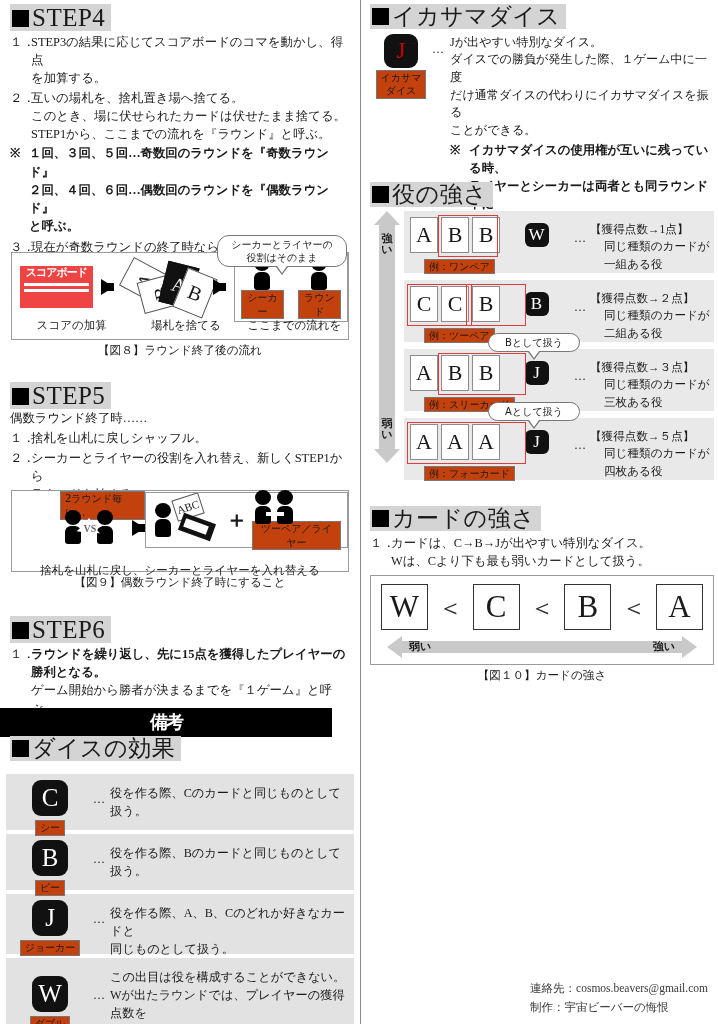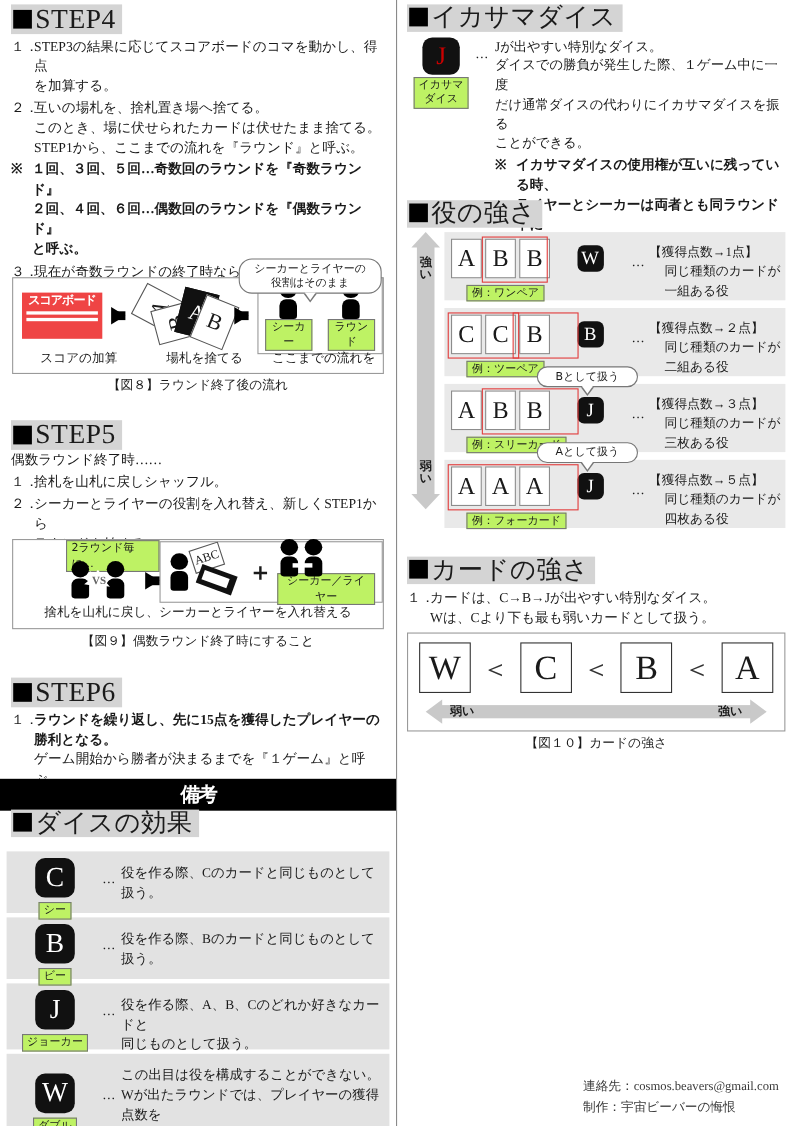--- a/index.html
+++ b/index.html
@@ -42,21 +42,21 @@
   .num-list li .n{position:absolute;left:0;top:0;}
   .sub{display:block;padding-left:0;}
   .note{position:relative;padding-left:19px;font-size:12.4px;line-height:1.47;font-weight:bold;}
   .note .mk{position:absolute;left:0;top:0;}
   .b{font-weight:bold;}
 
   
   .fig-box{border:1px solid #9a9a9a;background:#fff;position:relative;}
   .fig-cap{text-align:center;font-size:11.6px;font-weight:normal;margin-top:3px;}
   .cell-lbl{
-    border:1px solid #777;background:#bef264;font-size:10px;
+    border:1px solid #777;background:#c2410c;font-size:10px;
     padding:0px 4px;display:inline-block;line-height:1.35;
     font-family:"DejaVu Sans","Liberation Sans",sans-serif;
   }
 
   
   .scoreboard{width:84px;height:42px;background:#ef4444;position:relative;}
   .scoreboard .sbt{
     color:#fff;font-size:11px;font-weight:bold;text-align:center;
     font-family:"DejaVu Sans","Liberation Sans",sans-serif;
     letter-spacing:-1px;line-height:14px;
@@ -278,37 +278,37 @@
                 <div class="person" style="position:absolute;left:0;top:0;">
                     <div class="head"></div>
                     <div class="body"></div>
                   </div>
                 <div class="person" style="position:absolute;left:22px;top:0;">
                     <div class="head"></div>
                     <div class="body"></div>
                   </div>
                 <div style="position:absolute;left:14px;top:22px;width:18px;height:4px;background:#fff;"></div>
               </div>
-              <div class="cell-lbl" style="margin-top:1px;">シーカー／ライヤー</div>
-            </div>
-          </div>
-        </div>
-        <div class="f-lbl" style="margin-top:0px;">捨札を山札に戻し、シーカーとライヤーを入れ替える</div>
+              <div class="cell-lbl" style="margin-top:1px;">ツーペア／ライヤー</div>
+            </div>
+          </div>
+        </div>
+        <div class="f-lbl" style="margin-top:14px;">捨札を山札に戻し、シーカーとライヤーを入れ替える</div>
       </div>
       <div class="fig-cap">【図９】偶数ラウンド終了時にすること</div>
     </div>
 
     <div style="position:absolute;left:10px;top:616px;width:342px;">
       <div class="h-sec"><span class="sq"></span><span>STEP6</span></div>
       <ul class="num-list">
         <li><span class="n">１．</span><span class="b">ラウンドを繰り返し、先に15点を獲得したプレイヤーの</span><span class="sub b">勝利となる。</span><span class="sub">ゲーム開始から勝者が決まるまでを『１ゲーム』と呼ぶ。</span></li>
       </ul>
     </div>
 
-    <div class="banner" style="position:absolute;left:0;top:708px;width:360px;">備考</div>
+    <div class="banner" style="position:absolute;left:0;top:708px;width:332px;">備考</div>
 
     <div style="position:absolute;left:10px;top:736px;width:344px;">
       <div class="h-sec h-jp"><span class="sq"></span><span>ダイスの効果</span></div>
     </div>
 
     <div style="position:absolute;left:6px;top:774px;width:348px;">
       <div class="dice-row" style="height:44px;">
         <div class="dice-cell">
           <div class="die">C</div>
           <div class="die-name"><span class="cell-lbl">シー</span></div>

